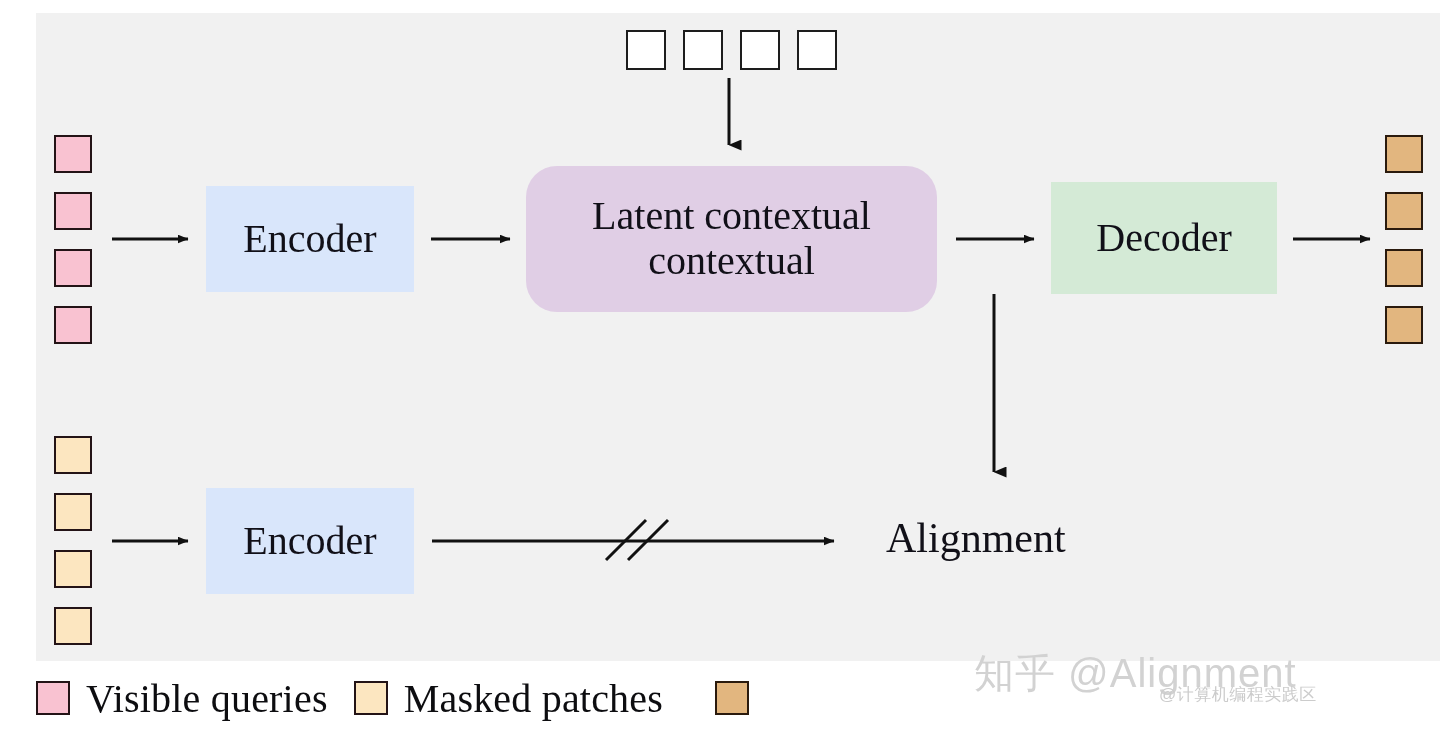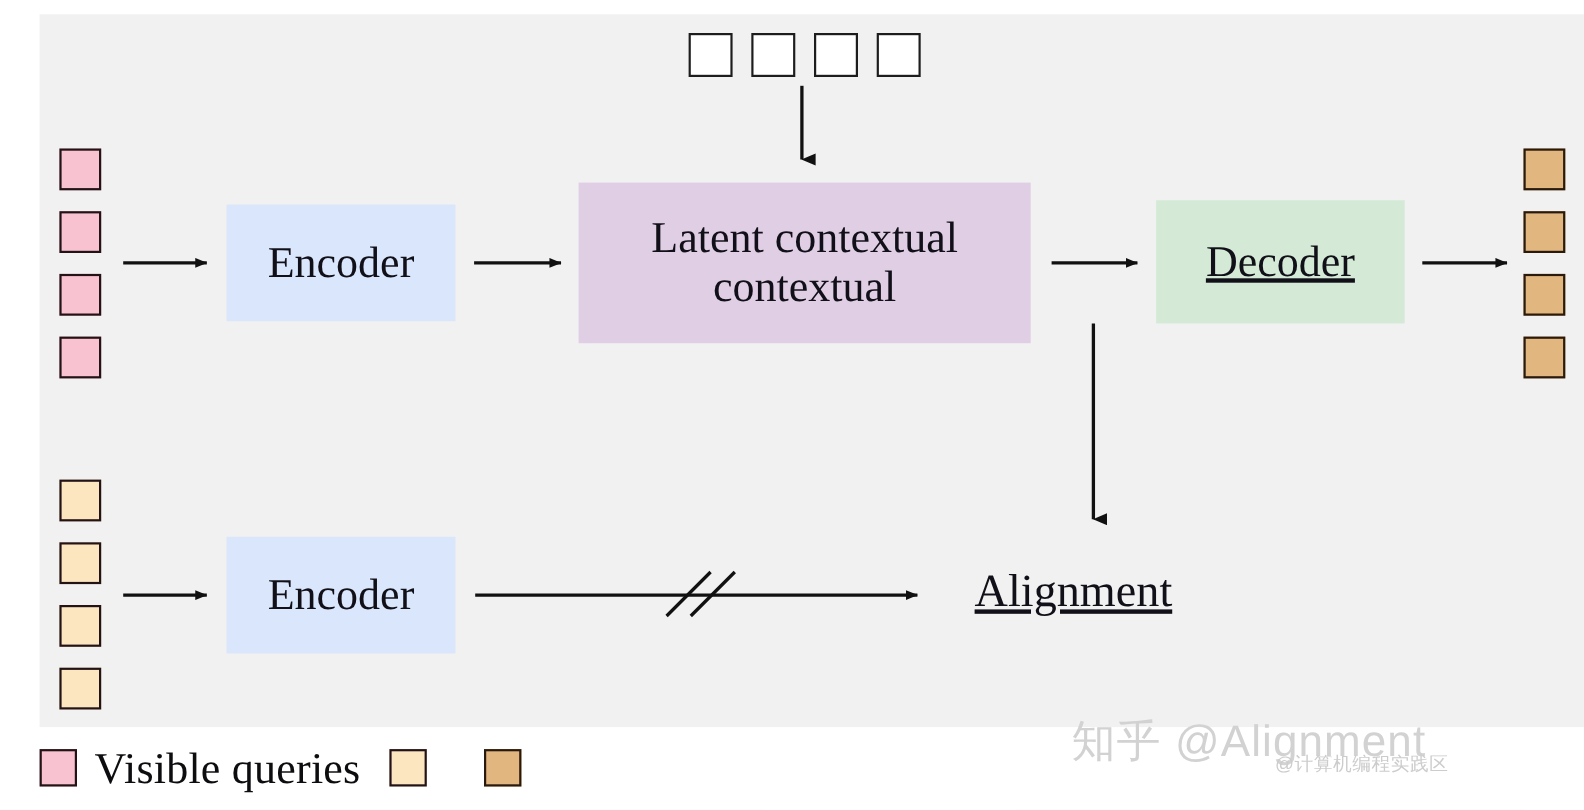--- a/index.html
+++ b/index.html
@@ -49,21 +49,21 @@
     position: absolute;
     display: flex;
     align-items: center;
     justify-content: center;
     text-align: center;
     color: #111018;
     line-height: 1.12;
   }
   .module.encoder   { background: #d9e6fb; }
   .module.regressor { background: #e0cee5; }
-  .module.decoder   { background: #d4ead6; text-decoration: underline; }
+  .module.decoder   { background: #d4ead6; }
 
   
   #arrows {
     position: absolute;
     left: 0; top: 0;
     width: 1440px;
     height: 736px;
     pointer-events: none;
   }
 
@@ -162,36 +162,36 @@
     <div class="patch target" style="left:1369px; top:135px; width:38px; height:38px;"></div>
     <div class="patch target" style="left:1369px; top:192px; width:38px; height:38px;"></div>
     <div class="patch target" style="left:1369px; top:249px; width:38px; height:38px;"></div>
     <div class="patch target" style="left:1369px; top:306px; width:38px; height:38px;"></div>
   </div>
 
   <div class="module encoder" style="left:190px; top:186px; width:208px; height:106px; font-size:40px;">
     <span>Encoder</span>
   </div>
 
-  <div class="module regressor" style="left:510px; top:166px; width:411px; height:146px; font-size:40px;">
+  <div class="module regressor" style="left:510px; top:166px; width:411px; height:146px; font-size:40px;border-radius:31px;">
     <span style="display:block;">
       <span style="display:block;">Latent contextual</span>
       <span style="display:block;">contextual</span>
     </span>
   </div>
 
   <div class="module decoder" style="left:1035px; top:182px; width:226px; height:112px; font-size:40px;">
     <span>Decoder</span>
   </div>
 
   <div class="module encoder" style="left:190px; top:488px; width:208px; height:106px; font-size:40px;">
     <span>Encoder</span>
   </div>
 
-  <div class="plain-label" style="left:870px; top:514px; font-size:42px;text-decoration:underline;">Alignment</div>
+  <div class="plain-label" style="left:870px; top:514px; font-size:42px;">Alignment</div>
 
   <svg id="arrows" viewBox="0 0 1440 736" xmlns="http://www.w3.org/2000/svg">
     <defs>
       <marker id="ah" markerWidth="11" markerHeight="9" refX="10.5" refY="4.5" orient="auto" markerUnits="userSpaceOnUse">
         <path d="M0,0 L11,4.5 L0,9 z" fill="#111111"></path>
       </marker>
       <marker id="ahv" markerWidth="11" markerHeight="13" refX="5.5" refY="12.5" orient="auto" markerUnits="userSpaceOnUse">
         <path d="M0,0 L11,0 L5.5,13 z" fill="#111111"></path>
       </marker>
     </defs>
@@ -234,20 +234,21 @@
   </svg>
 
   <div class="legend">
     <div class="legend-item">
       <span class="legend-swatch visible"></span>
       <span class="legend-text">Visible queries</span>
     </div>
     <div class="legend-gap"></div>
     <div class="legend-item">
       <span class="legend-swatch masked"></span>
+      <span class="legend-text">Masked patches</span>
     </div>
     <div class="legend-gap"></div>
     <div class="legend-gap"></div>
     <div class="legend-item">
       <span class="legend-swatch target"></span>
     </div>
   </div>
 
   <div class="watermark main">知乎 @Alignment</div>
   <div class="watermark sub">@计算机编程实践区</div>

